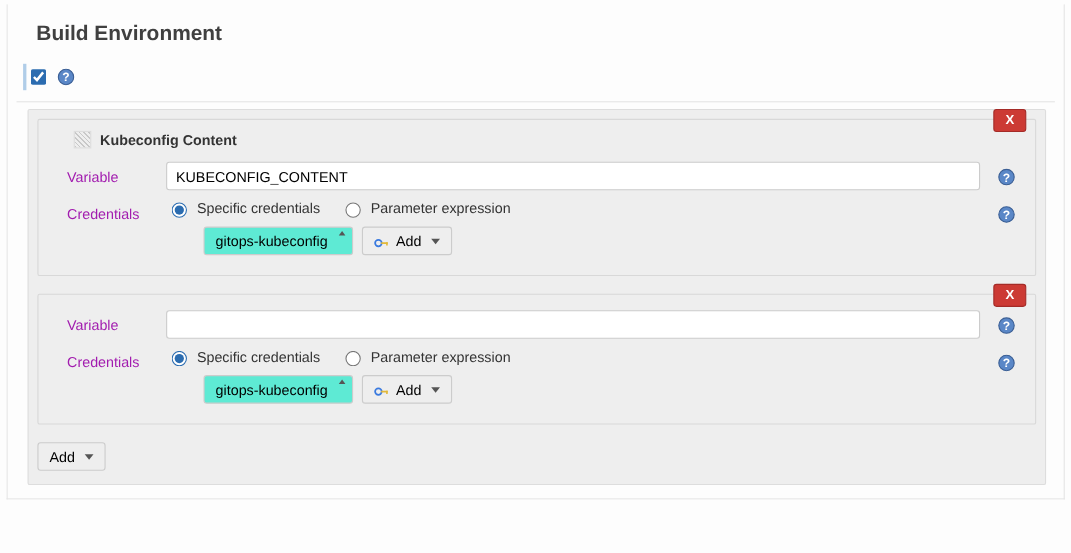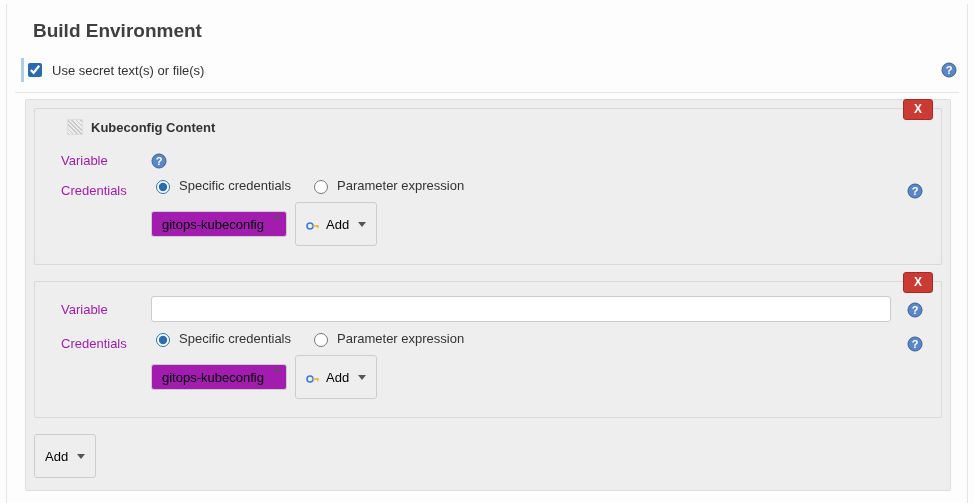--- a/index.html
+++ b/index.html
@@ -20,41 +20,40 @@
 .card-title{font-weight:700;font-size:13px;}
 .delete-btn{position:absolute;top:-10px;right:8px;background:#cc3a34;color:#fff;font-weight:700;font-size:12px;line-height:1;padding:3px 10px 4px 10px;border:1px solid #a42b27;border-radius:3px;cursor:pointer;}
 .form-row{display:flex;align-items:flex-start;padding:4px 4px;gap:10px;}
 .form-row .flabel{width:80px;padding-top:6px;color:#a21caf;font-size:13px;margin-left:14px;}
 .form-row .fcontrols{flex:1;}
 .text-input{width:100%;max-width:740px;height:26px;padding:2px 8px;font-size:13px;border:1px solid #ccc;border-radius:3px;box-sizing:border-box;background:#fff;}
 .radio-line{display:flex;align-items:flex-end;gap:18px;margin-bottom:8px;}
 .radio-line label{display:flex;align-items:center;gap:6px;cursor:pointer;}
 .radio-line input[type=radio]{width:14px;height:14px;accent-color:#2b6cb0;}
 .cred-controls{display:flex;align-items:center;gap:8px;}
-.select{appearance:none;-webkit-appearance:none;background:#a21caf;border:1px solid #ccc;border-radius:3px;font-size:13px;padding:4px 22px 4px 10px;height:26px;cursor:pointer;position:relative;}
+.select{appearance:none;-webkit-appearance:none;background:#5eead4;border:1px solid #ccc;border-radius:3px;font-size:13px;padding:4px 22px 4px 10px;height:26px;cursor:pointer;position:relative;margin-left:34px;}
 .select-double{position:relative;display:inline-block;}
 .select-double::after{content:"";position:absolute;right:7px;top:4px;border-left:3px solid transparent;border-right:3px solid transparent;border-bottom:4px solid #555;pointer-events:none;}
 .select-double::before{content:"";position:absolute;right:7px;bottom:4px;border-left:3px solid transparent;border-right:3px solid transparent;border-top:4px solid #555;pointer-events:none;}
-.add-btn{background:#eee;border:1px solid #ccc;border-radius:3px;font-size:13px;padding:4px 10px;height:44px;cursor:pointer;display:inline-flex;align-items:center;gap:6px;}
+.add-btn{background:#eee;border:1px solid #ccc;border-radius:3px;font-size:13px;padding:4px 10px;height:26px;cursor:pointer;display:inline-flex;align-items:center;gap:6px;}
 .add-btn .key-icn{width:14px;height:10px;display:inline-block;}
 .caret-down{display:inline-block;width:0;height:0;border-left:4px solid transparent;border-right:4px solid transparent;border-top:5px solid #555;margin-left:3px;}
 .binding-add{margin-top:6px;}
 .row-help{padding-top:6px;margin-right:6px;}
 </style>
 </head>
 <body>
 
 <div class="page">
 <div class="wrap">
 
   <h2 class="section">Build Environment</h2>
 
   <div class="opt-row">
     <input type="checkbox" checked="" style="">
-    <span class="lbl">Use secret text(s) or file(s)</span>
     <span class="help-icon">
       <svg viewBox="0 0 16 16">
             <circle cx="8" cy="8" r="7" fill="#5a87c7" stroke="#3a5e94"></circle>
             <text x="8" y="12" text-anchor="middle" font-size="11" font-weight="bold" fill="#fff">?</text>
           </svg>
     </span>
   </div>
 
   <hr class="sep">
 
@@ -63,20 +62,23 @@
 
     <div class="binding-card">
       <button class="delete-btn">X</button>
       <div class="card-head">
         <span class="drag-handle"></span>
         <span class="card-title">Kubeconfig Content</span>
       </div>
 
       <div class="form-row">
         <span class="flabel">Variable</span>
+        <div class="fcontrols">
+          <input class="text-input" type="text" value="KUBECONFIG_CONTENT" style="">
+        </div>
         <span class="help-icon row-help">
           <svg viewBox="0 0 16 16">
                 <circle cx="8" cy="8" r="7" fill="#5a87c7" stroke="#3a5e94"></circle>
                 <text x="8" y="12" text-anchor="middle" font-size="11" font-weight="bold" fill="#fff">?</text>
               </svg>
         </span>
       </div>
 
       <div class="form-row">
         <span class="flabel">Credentials</span>

